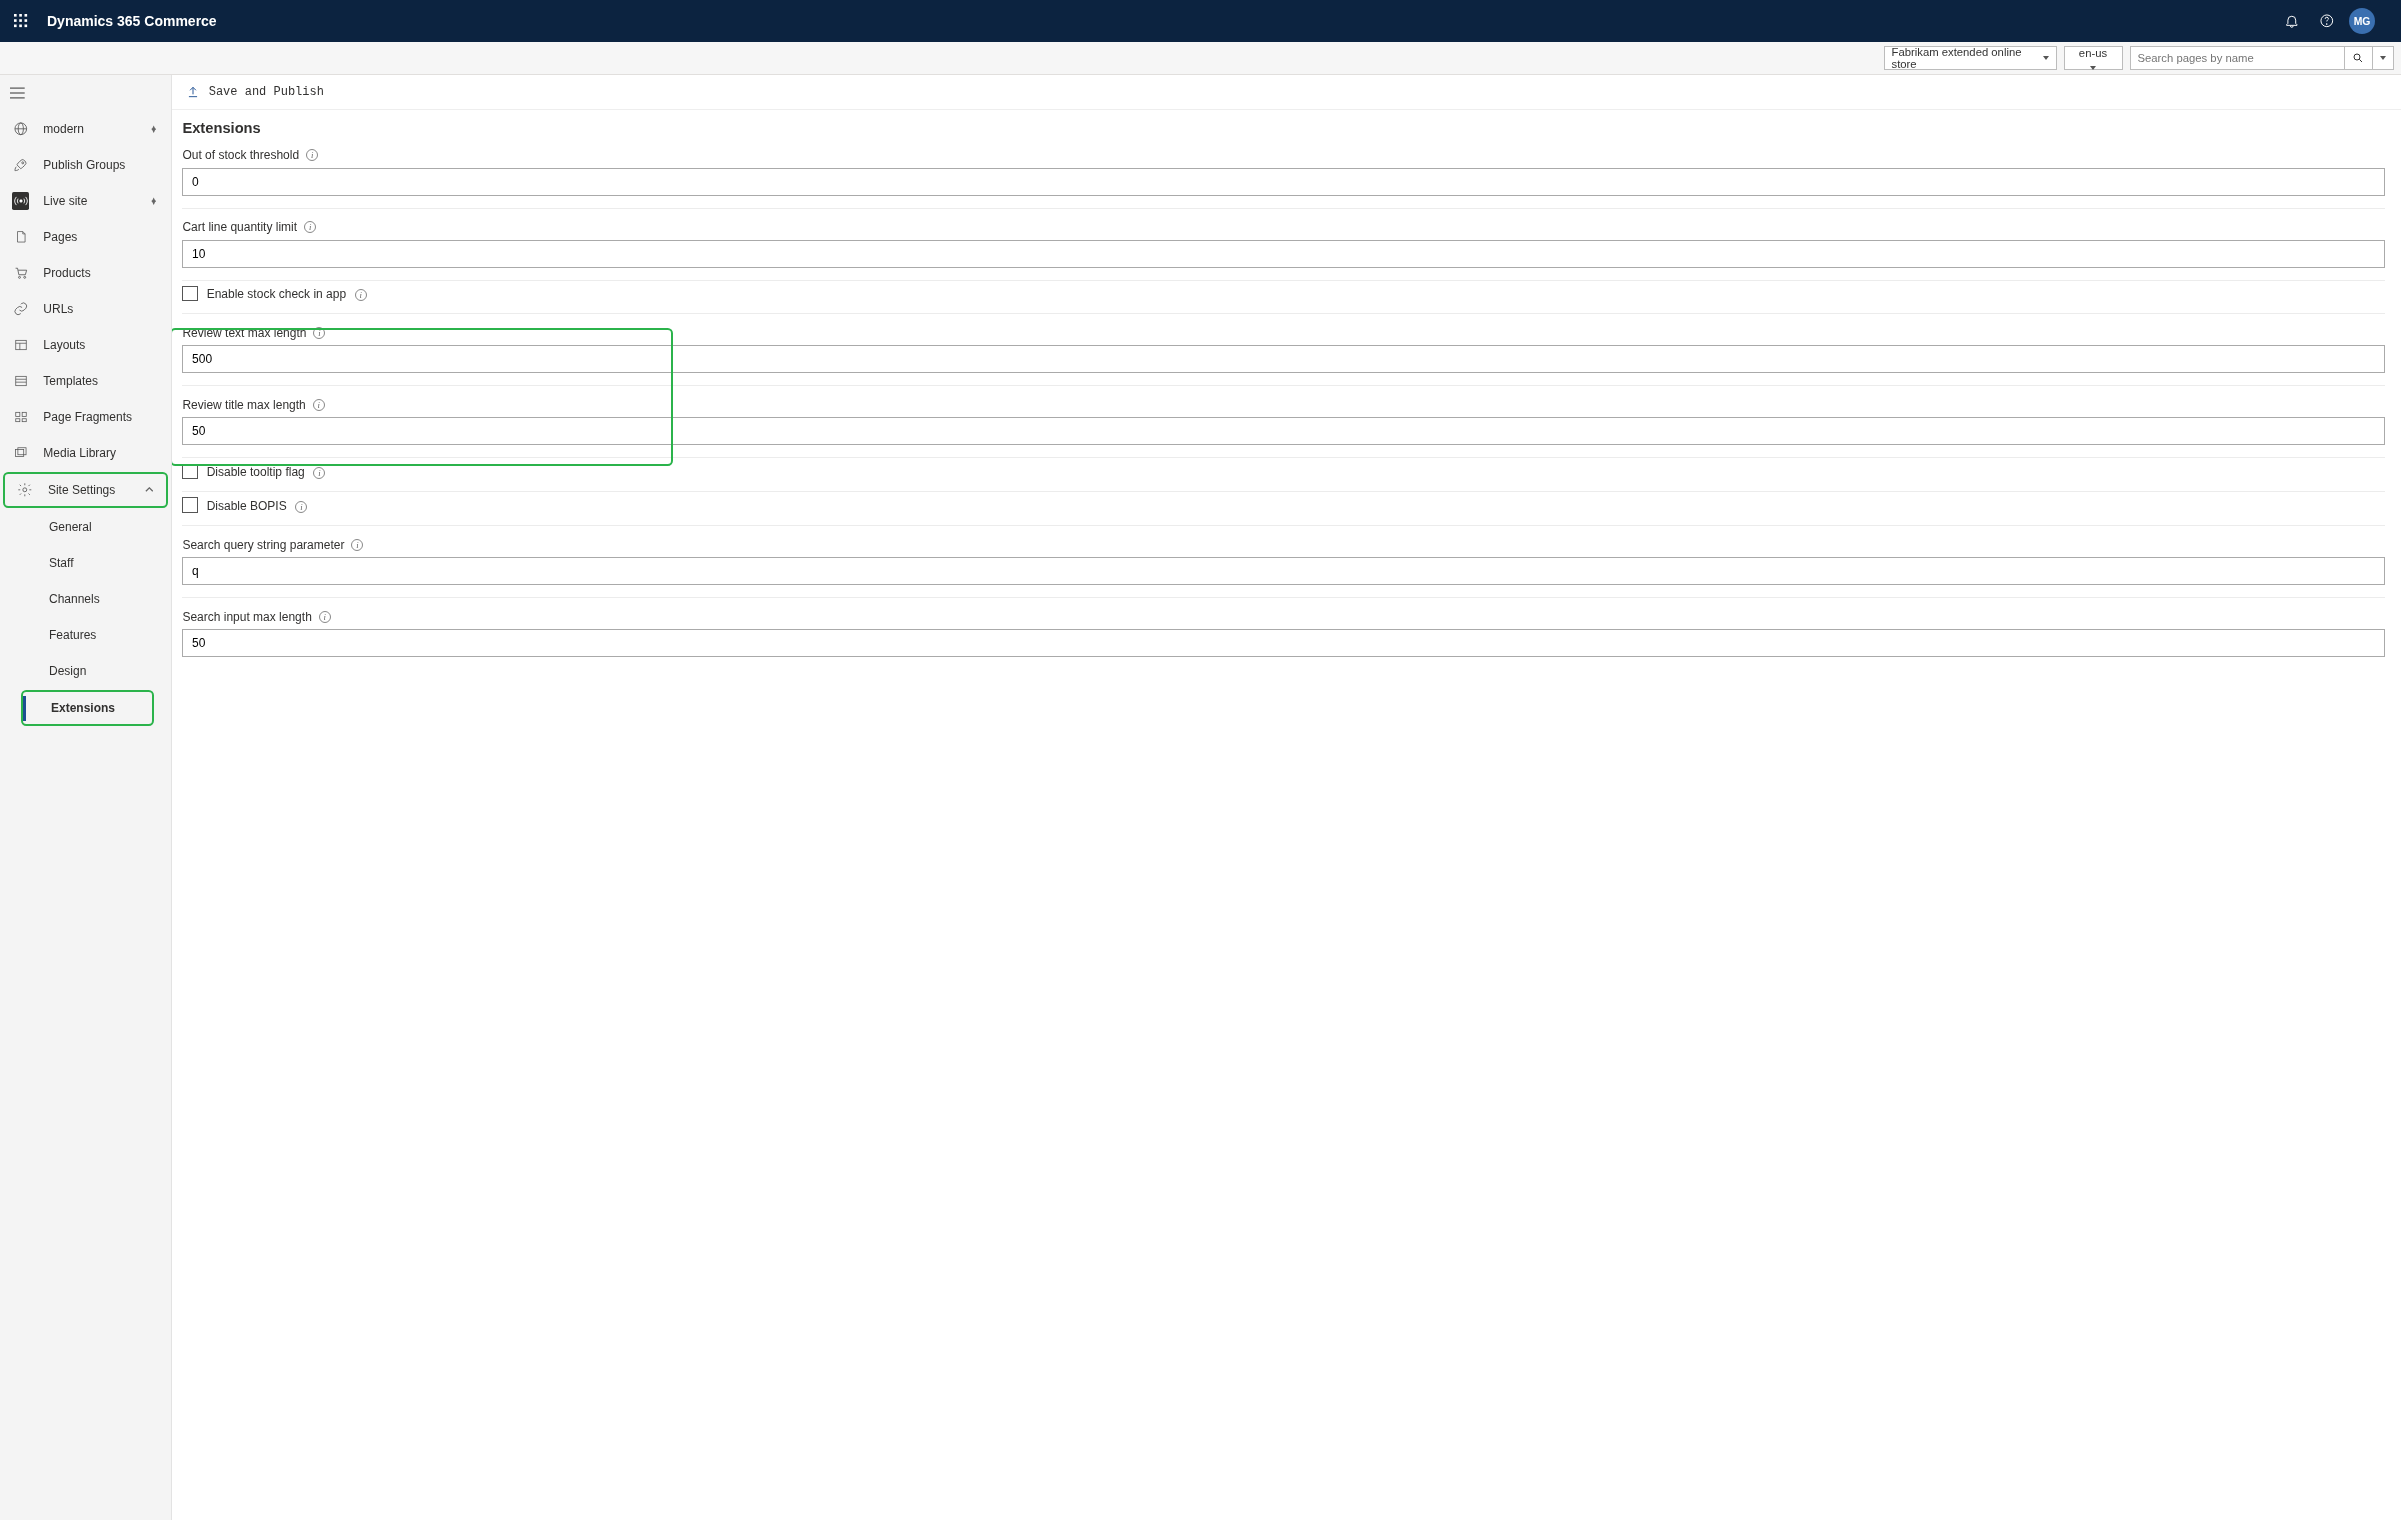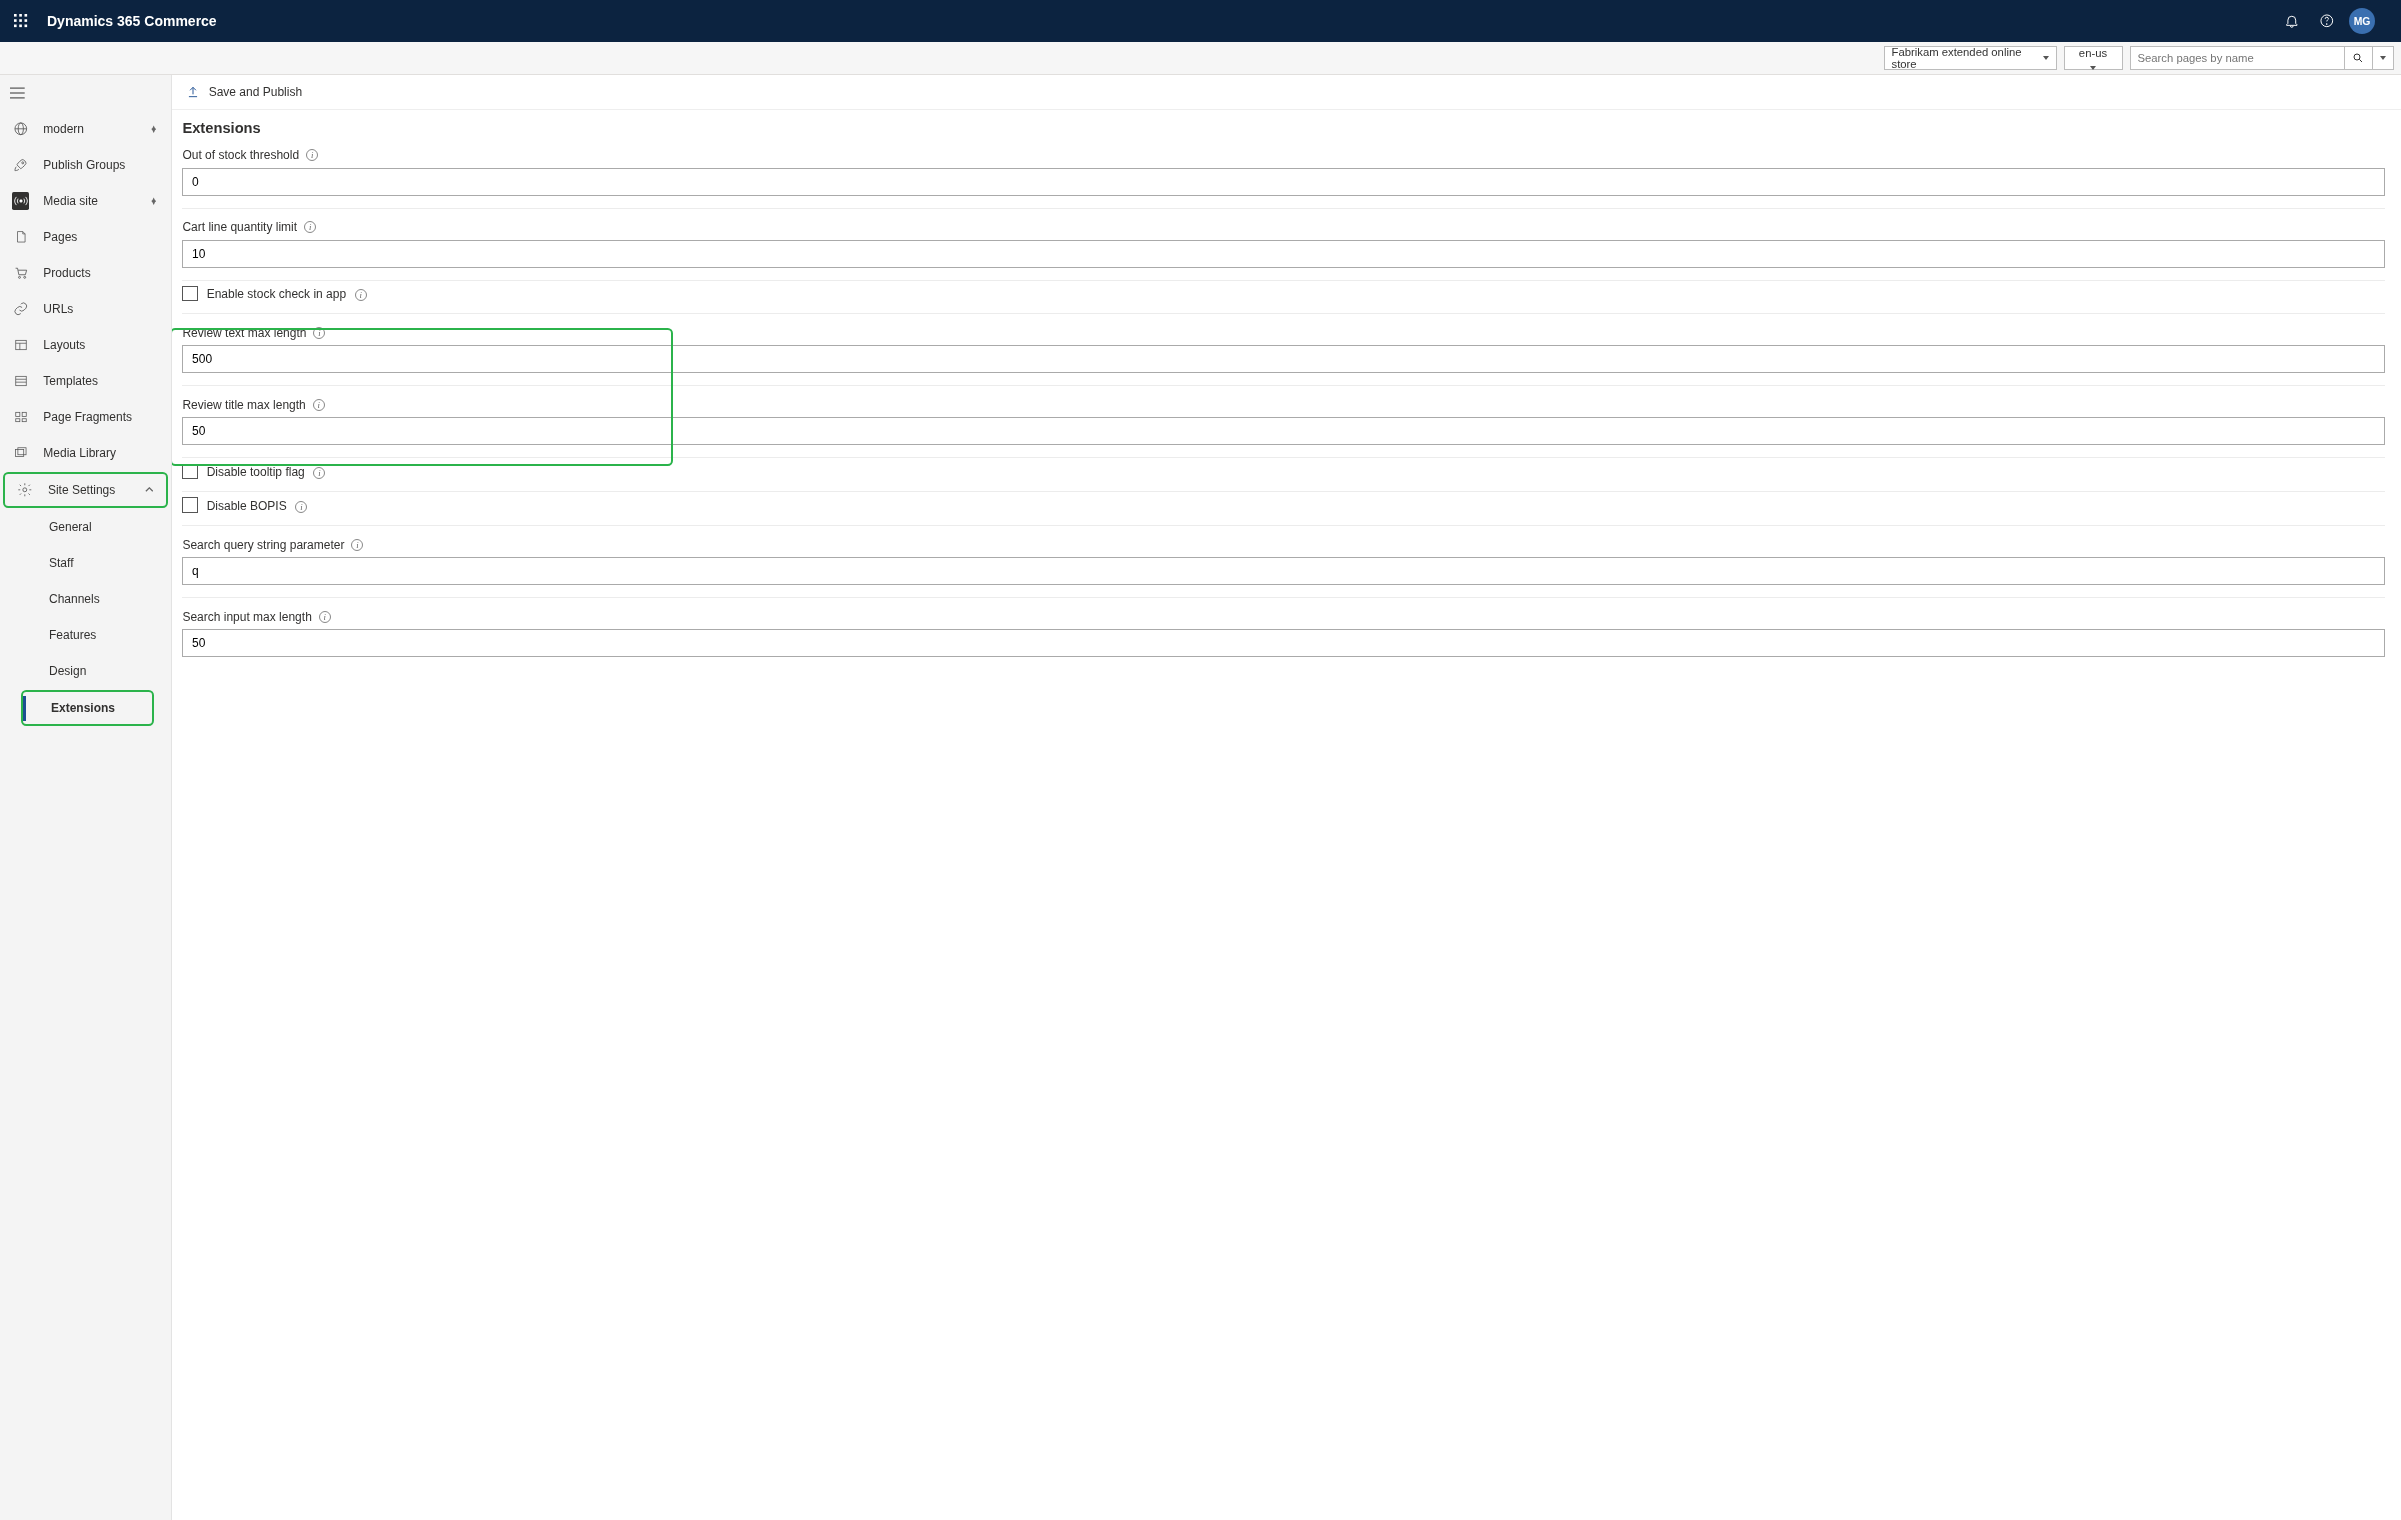--- a/index.html
+++ b/index.html
@@ -40,21 +40,21 @@
   .sort-chev { font-size: 8.7px; line-height: 3.5px; color:#666; display:flex; flex-direction:column; }
   .sub-item { height: 36px; display:flex; align-items:center; padding-left: 49px; cursor:pointer; font-size:12px; position:relative; }
   .sub-item.active { font-weight: 600; }
   .sub-item.active::before { content:""; position:absolute; left:0; top:3.5px; bottom:3.5px; width:2.6px; background:#1d4f91; }
 
   
   .green-box { border: 2.6px solid #2bb34b; border-radius: 5.2px; }
 
   
   .content { flex: 1; display: flex; flex-direction: column; position: relative; min-width:0;}
-  .action-bar { height: 35px; border-bottom: 0.9px solid #eee; display:flex; align-items:center; padding: 0 14px; gap: 8.7px; background:#fff;}
+  .action-bar { height: 35px; border-bottom: 0.9px solid #eee; display:flex; align-items:center; padding: 0 14px; gap: 8.7px; background:#fff;font-family:Liberation Mono, monospace;}
   .upload-icon { color:#1d4f91; }
   .scroll-area { flex:1; overflow-y:auto; padding: 8.7px 15.6px 26px 10.4px; position:relative;}
   .page-title { font-weight:600; font-size:14.7px; margin: 1.7px 0 12px 0; }
   .field { margin: 0 0 3.5px 0; }
   .field-label { display:flex; align-items:center; gap:7px; font-size:12px; margin: 12px 0 5.2px 0;}
   .info-icon { width:12px; height:12px; border:0.9px solid #888; border-radius:50%; display:inline-flex; align-items:center; justify-content:center; font-size:8.7px; color:#666; font-style: italic; font-family: Georgia, serif;}
   .text-input { width: 100%; height: 28px; border: 0.9px solid #aaa; padding: 0 8.7px; font-size: 12px; outline: none; }
   .divider { height:0.9px; background:#ececec; margin: 12px 0 5.2px 0; }
   .check-row { display:flex; align-items:flex-end; gap:8.7px; margin: 1px 0 7px;}
   .chk { width:15.6px; height:15.6px; border:0.9px solid #555; background:#fff; cursor:pointer; }
@@ -171,21 +171,21 @@
     <div class="nav-item live">
       <span class="icon">
         <svg width="14" height="14" viewBox="0 0 24 24" fill="none" stroke="#fff" stroke-width="1.5">
             <circle cx="12" cy="12" r="2" fill="#fff"></circle>
             <path d="M7 8a7 7 0 000 8"></path>
             <path d="M17 8a7 7 0 010 8"></path>
             <path d="M4 5a11 11 0 000 14"></path>
             <path d="M20 5a11 11 0 010 14"></path>
           </svg>
       </span>
-      <span class="nav-label">Media site</span>
+      <span class="nav-label">Live site</span>
       <span class="right sort-chev">
           <span>▴</span>
           <span>▾</span>
         </span>
     </div>
 
     <div class="nav-item">
       <span class="icon">
           <svg width="14" height="15.6" viewBox="0 0 24 24" fill="none" stroke="#555" stroke-width="1.3">
             <path d="M6 3h9l4 4v14H6z"></path>

